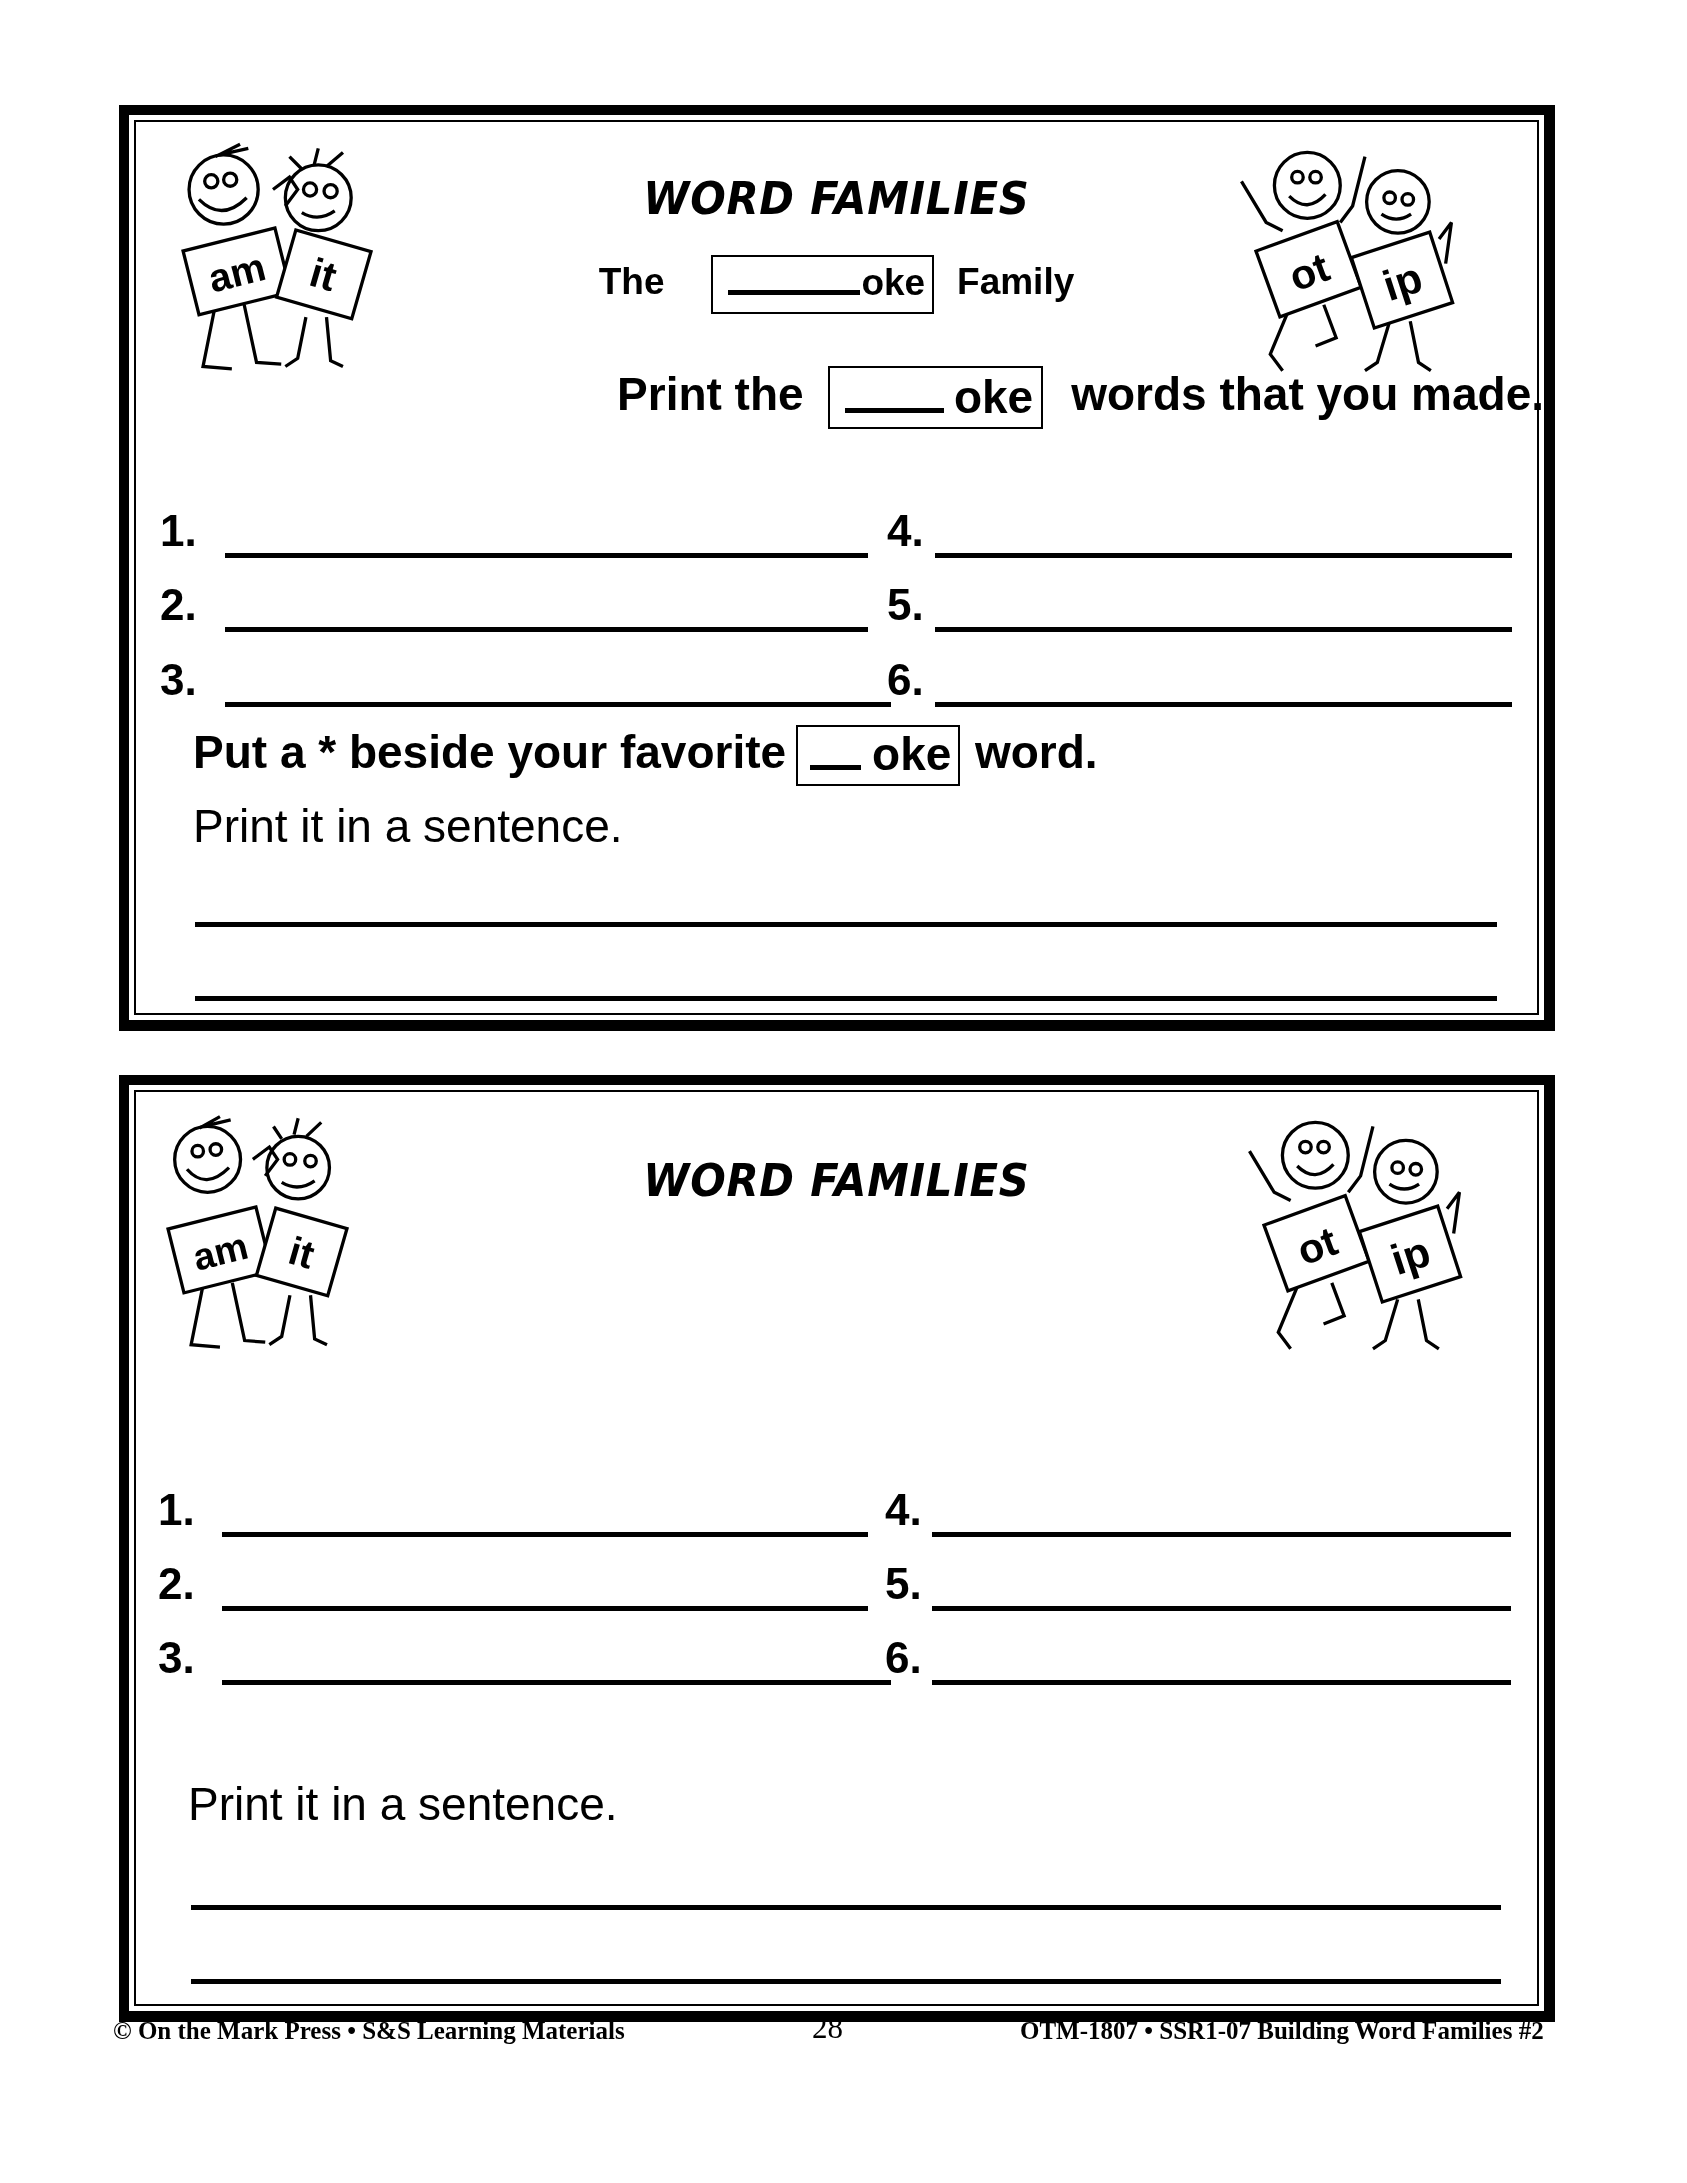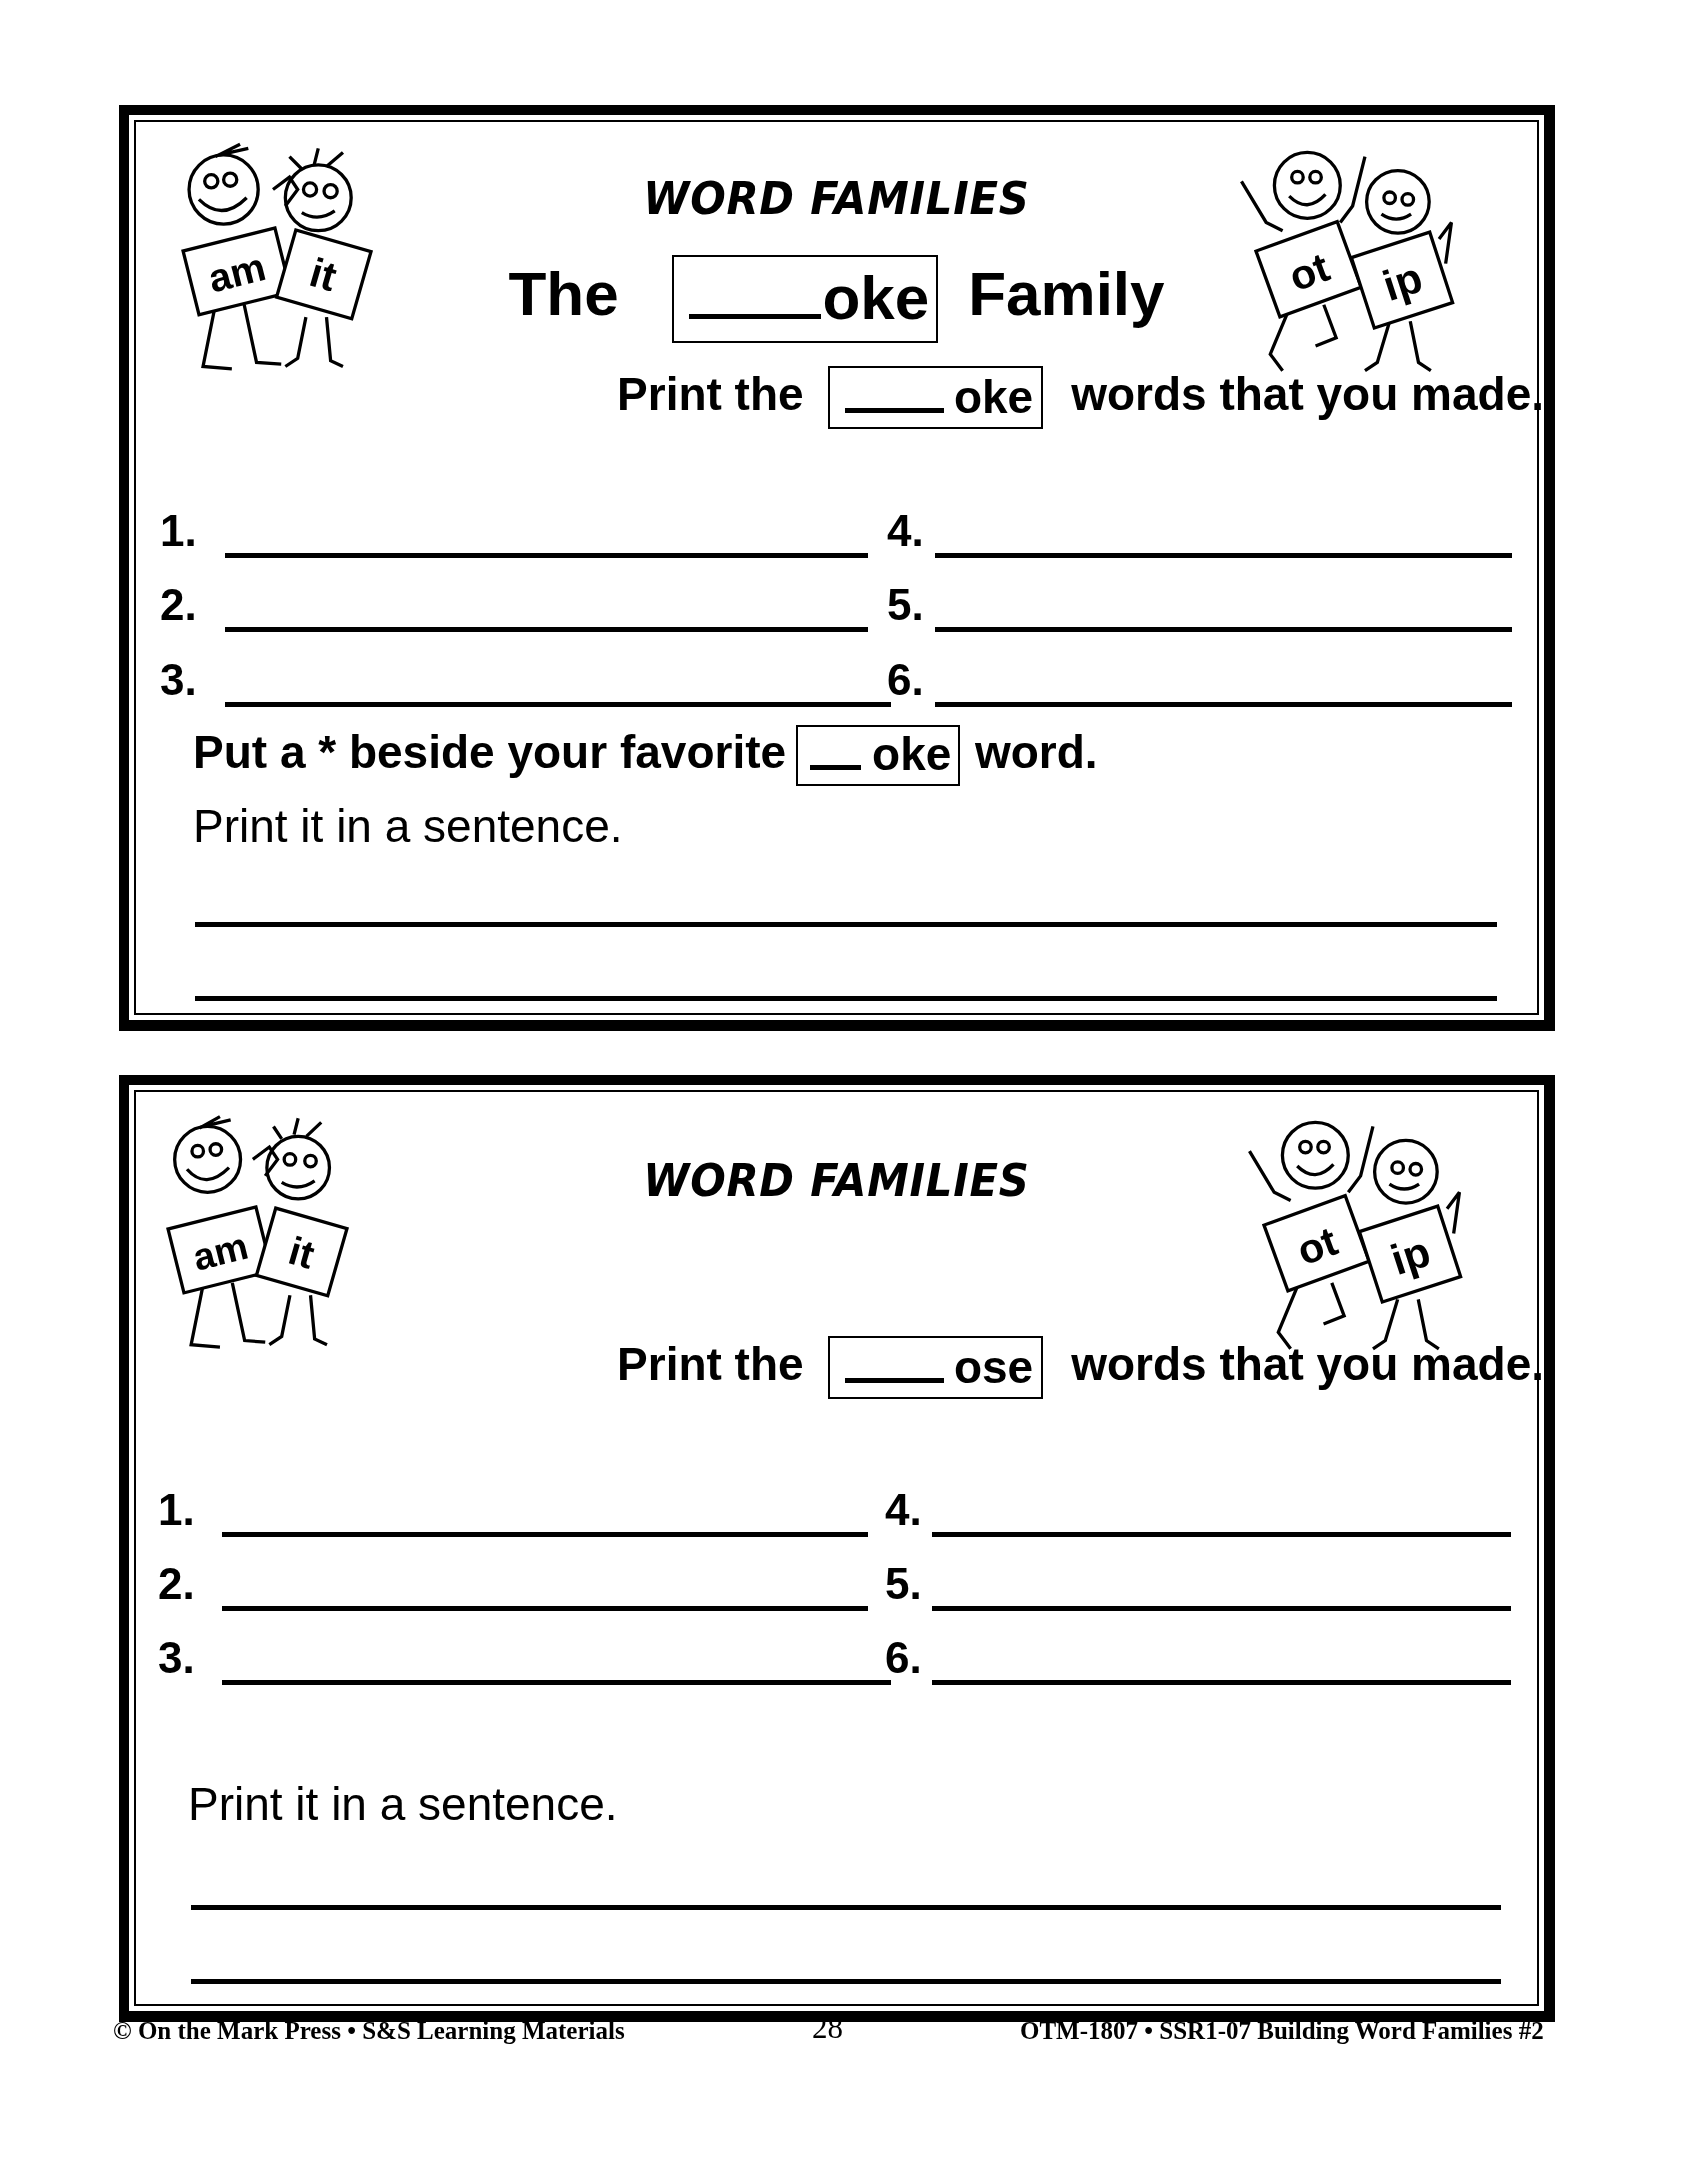--- a/index.html
+++ b/index.html
@@ -5,21 +5,21 @@
   html, body { margin:0; padding:0; background:#fff; }
   body { width:1687px; height:2183px; position:relative; overflow:hidden;
          font-family:"DejaVu Sans", sans-serif; color:#000; }
   .card { position:absolute; left:119px; width:1436px; border:10px solid #000;
           border-right-width:11.5px; border-bottom-width:11.5px; box-sizing:border-box; }
   .card.c1 { top:105px; height:926px; }
   .card.c2 { top:1075px; height:947px; }
   .inner { position:absolute; left:5px; right:5px; top:5px; bottom:5px; border:2.5px solid #000; }
   .title { position:absolute; left:0; right:0; text-align:center; font-family:"DejaVu Sans", sans-serif;
            font-weight:bold; font-style:italic; font-size:44px; letter-spacing:0.8px; transform:scaleX(0.95); }
-  .fam { position:absolute; left:0; right:0; text-align:center; font-size:62px; font-weight:bold;
+  .fam { position:absolute; left:0; right:0; text-align:center; font-size:37px; font-weight:bold;
          font-family:"Liberation Sans", sans-serif; }
   .fam .box, .pr .box, .fav .box { display:inline-block; border:2.5px solid #000; vertical-align:middle; }
   .fam .box { padding:5px 6.6px 8.2px 15px; }
   .blank { display:inline-block; border-bottom:5.8px solid #000; vertical-align:baseline; margin-right:1.6px; }
   .pr { position:absolute; left:0; right:0; text-align:right; font-size:46px; font-weight:bold;
         font-family:"Liberation Sans", sans-serif; }
   .pr .box { padding:1.6px 8.2px 3.3px 15px; margin:0 15px 0 11.5px; }
   .num { position:absolute; font-size:44px; font-weight:bold; font-family:"Liberation Sans", sans-serif; }
   .line { position:absolute; height:5px; background:#000; }
   .fav { position:absolute; font-size:46px; font-weight:bold; font-family:"Liberation Sans", sans-serif; }
@@ -174,25 +174,20 @@
     </g>
     <g class="sign" transform="rotate(-18 215 175)">
       <rect x="165" y="130" width="100" height="90" fill="#fff" stroke="#000" stroke-width="4"></rect>
       <text x="215" y="195" font-size="52" text-anchor="middle">ip</text>
     </g>
   </svg>
 
   <div class="title" style="top:70px">WORD FAMILIES</div>
 
 
-  <div class="pr" style="top:251px">
-    <span>Print the</span>
-    <span class="box"><span class="blank" style="width:99px;margin-right:10px"></span><span>ose</span></span>
-    <span>words that you made.</span>
-  </div>
 
   <div class="num" style="left:29px;top:400px">1.</div>
   <div class="line" style="left:93px;top:447px;width:646px"></div>
   <div class="num" style="left:29px;top:474px">2.</div>
   <div class="line" style="left:93px;top:521px;width:646px"></div>
   <div class="num" style="left:29px;top:548px">3.</div>
   <div class="line" style="left:93px;top:595px;width:669px"></div>
 
   <div class="num" style="left:756px;top:400px">4.</div>
   <div class="line" style="left:803px;top:447px;width:579px"></div>

